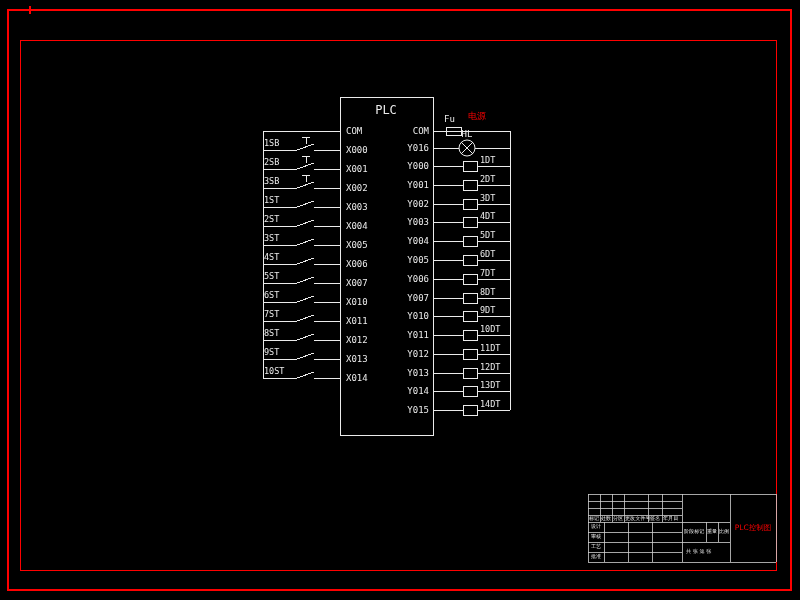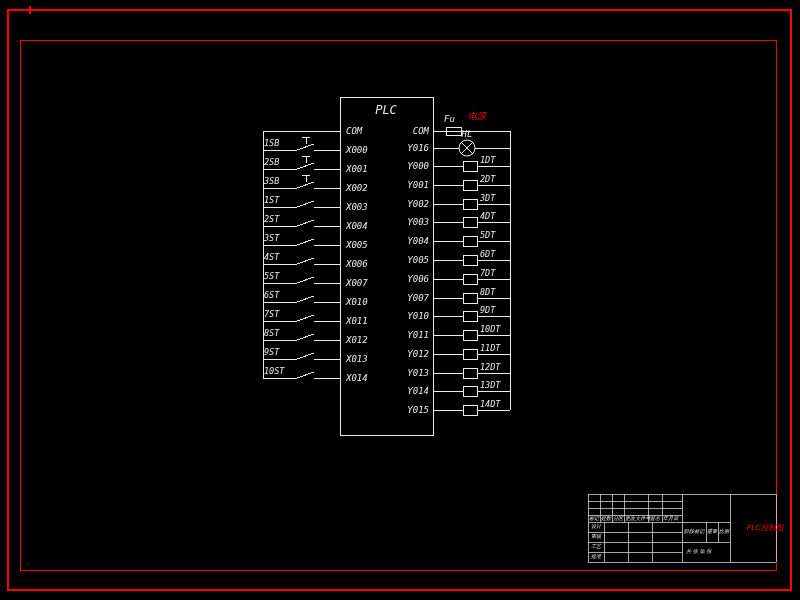--- a/index.html
+++ b/index.html
@@ -1,25 +1,25 @@
 <!DOCTYPE html>
 <html><head>
 <meta charset="utf-8">
 <style>
   html,body{margin:0;padding:0;background:#000;}
   #stage{position:relative;width:800px;height:600px;background:#000;overflow:hidden;
-         font-family:"DejaVu Sans Mono",monospace;font-style:italic;}
+         font-family:"DejaVu Sans Mono",monospace;}
   #cad-svg{position:absolute;left:0;top:0;}
   svg line, svg rect{shape-rendering:crispEdges;}
   svg text{font-family:"DejaVu Sans Mono",monospace;}
   .tbt{position:absolute;color:#e6e6e6;font-size:6px;line-height:1;white-space:nowrap;
        transform:scale(.85);transform-origin:0 0;font-family:"DejaVu Sans",sans-serif;}
   .tb-title{position:absolute;left:730px;top:494px;width:46px;height:68px;
        display:flex;align-items:center;justify-content:center;color:#ff0000;
-       font-size:7.5px;font-family:"DejaVu Sans",sans-serif;white-space:nowrap;padding-left:12px;}
+       font-size:7.5px;font-family:"DejaVu Sans",sans-serif;white-space:nowrap;}
 </style>
 </head>
 <body>
 
 <div id="stage">
   <svg id="cad-svg" width="800" height="600" viewBox="0 0 800 600">
       <rect x="8" y="10" width="783" height="580" fill="none" stroke="#ff0000" stroke-width="1.4"></rect>
       <rect x="20" y="40" width="756" height="530" fill="none" stroke="#ff0000" stroke-width="1"></rect>
       <line x1="30" y1="6" x2="30" y2="14" stroke="#ff0000" stroke-width="1.4"></line>
       <rect x="340" y="97" width="93" height="338" fill="none" stroke="#ebebeb"></rect>

